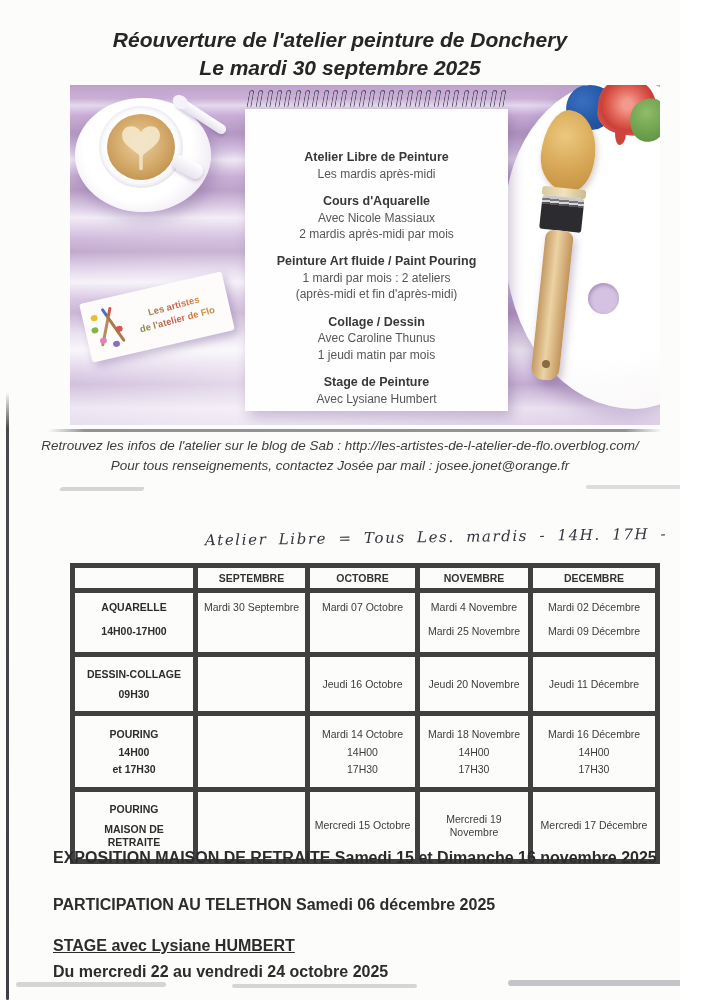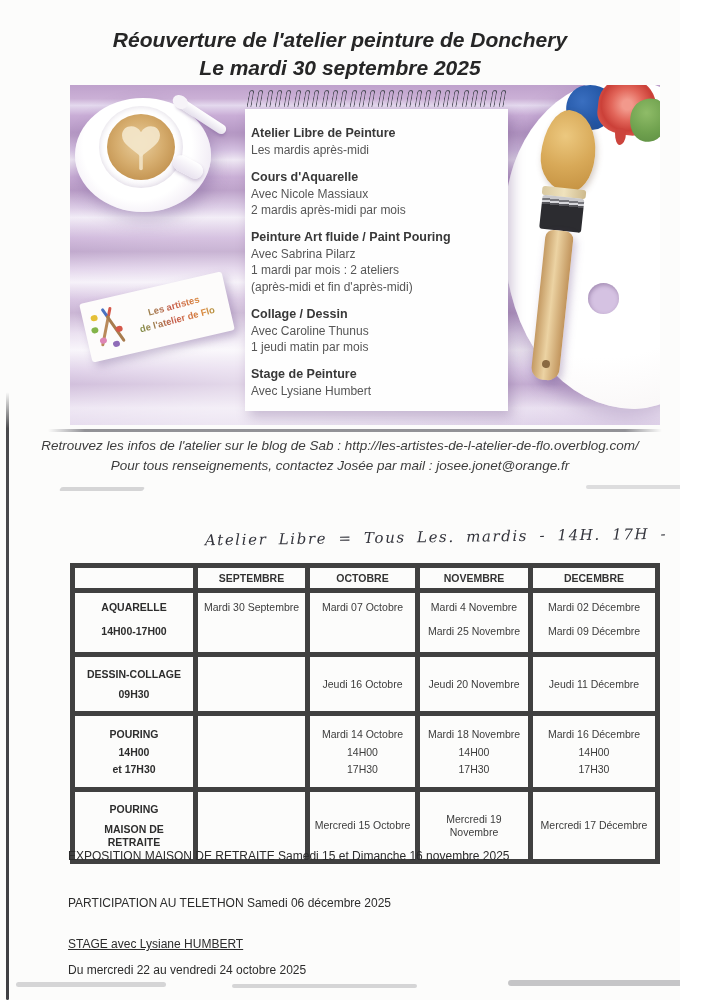--- a/index.html
+++ b/index.html
@@ -99,21 +99,21 @@
     background:linear-gradient(90deg,#6f9e4a,#c75b4a 45%,#d98a3a 75%,#6f9e4a);
     -webkit-background-clip:text; background-clip:text; color:transparent; }
 
   
   .notepad { position:absolute; left:175px; top:24px; width:263px; height:302px;
     background:#fefefe; box-shadow:4px 6px 12px rgba(105,75,130,.32); }
   .spiral { position:absolute; left:178px; top:5px; width:257px; height:22px;
     display:flex; justify-content:space-between; align-items:flex-start; }
   .spiral i { display:block; width:5px; height:17px; border:1.7px solid #50505c; border-bottom:none;
     border-radius:4px 4px 0 0; transform:skewX(-10deg); }
-  .note-body { padding:16px 6px 0; text-align:left; color:#4a4a4a; }
+  .note-body { padding:40px 6px 0; text-align:center; color:#4a4a4a; }
   .note-sec { margin-bottom:11px; }
   .note-h { display:block; font-weight:bold; font-size:12.5px; color:#383838; line-height:1.35; }
   .note-l { display:block; font-size:12px; line-height:1.35; color:#565656; }
 
   
   .photo-underline { position:absolute; left:48px; top:429px; width:614px; height:3px; border-radius:2px;
     background:linear-gradient(90deg, rgba(80,80,88,0), rgba(75,75,84,.6) 6%, rgba(75,75,84,.6) 94%, rgba(80,80,88,0)); }
   .edge-line { position:absolute; left:6px; top:392px; width:3px; height:608px; border-radius:2px;
     background:linear-gradient(180deg, rgba(50,50,54,0), rgba(42,42,46,.85) 6%, rgba(42,42,46,.9)); }
   .smudge { position:absolute; border-radius:3px; background:rgba(150,150,156,.38); }
@@ -144,21 +144,21 @@
   td.rlabel { font-weight:bold; color:#2d2d2d; }
   .blk { display:block; margin:7px 0; line-height:1.2; }
   tr.r1 td { height:58px; vertical-align:top; padding-top:8px; }
   tr.r2 td { height:47px; }
   tr.r3 td { height:76px; }
   tr.r4 td { height:54px; }
   tr.r1 .blk { margin:0 0 11px; }
   tr.r3 .blk { margin:5px 0; }
 
   
-  .foot { position:absolute; left:68px; font-weight:normal; font-size:12px; color:#2c2c2c; }
+  .foot { position:absolute; left:53px; font-weight:bold; font-size:16px; color:#2c2c2c; }
   .f1 { top:849px; } .f2 { top:896px; } .f3 { top:937px; text-decoration:underline; } .f4 { top:963px; }
 </style>
 </head>
 <body>
 
 <div class="page">
 
   <div class="doc-title">
     <div>Réouverture de l'atelier peinture de Donchery</div>
     <div>Le mardi 30 septembre 2025</div>
@@ -247,21 +247,20 @@
           <span class="note-h">Atelier Libre de Peinture</span>
           <span class="note-l">Les mardis après-midi</span>
         </div>
         <div class="note-sec">
           <span class="note-h">Cours d'Aquarelle</span>
           <span class="note-l">Avec Nicole Massiaux</span>
           <span class="note-l">2 mardis après-midi par mois</span>
         </div>
         <div class="note-sec">
           <span class="note-h">Peinture Art fluide / Paint Pouring</span>
-          <span class="note-l">Avec Sabrina Pilarz</span>
           <span class="note-l">1 mardi par mois : 2 ateliers</span>
           <span class="note-l">(après-midi et fin d'après-midi)</span>
         </div>
         <div class="note-sec">
           <span class="note-h">Collage / Dessin</span>
           <span class="note-l">Avec Caroline Thunus</span>
           <span class="note-l">1 jeudi matin par mois</span>
         </div>
         <div class="note-sec">
           <span class="note-h">Stage de Peinture</span>

